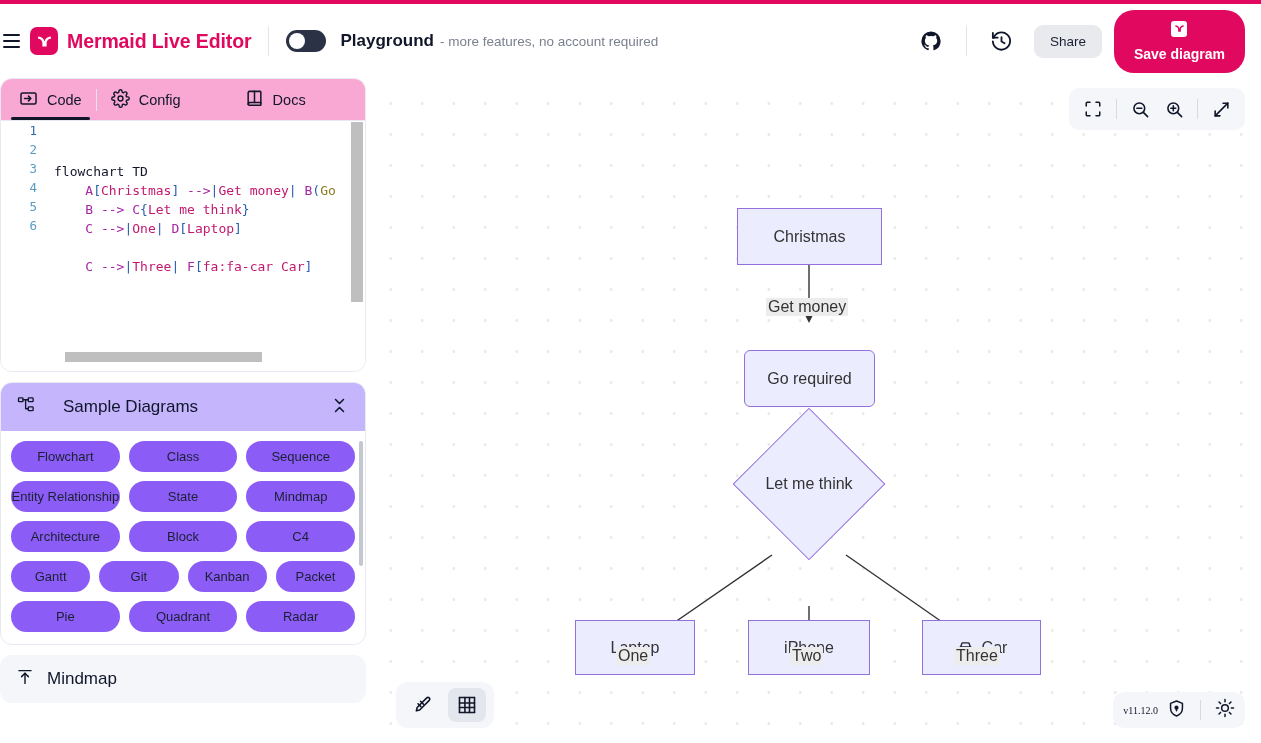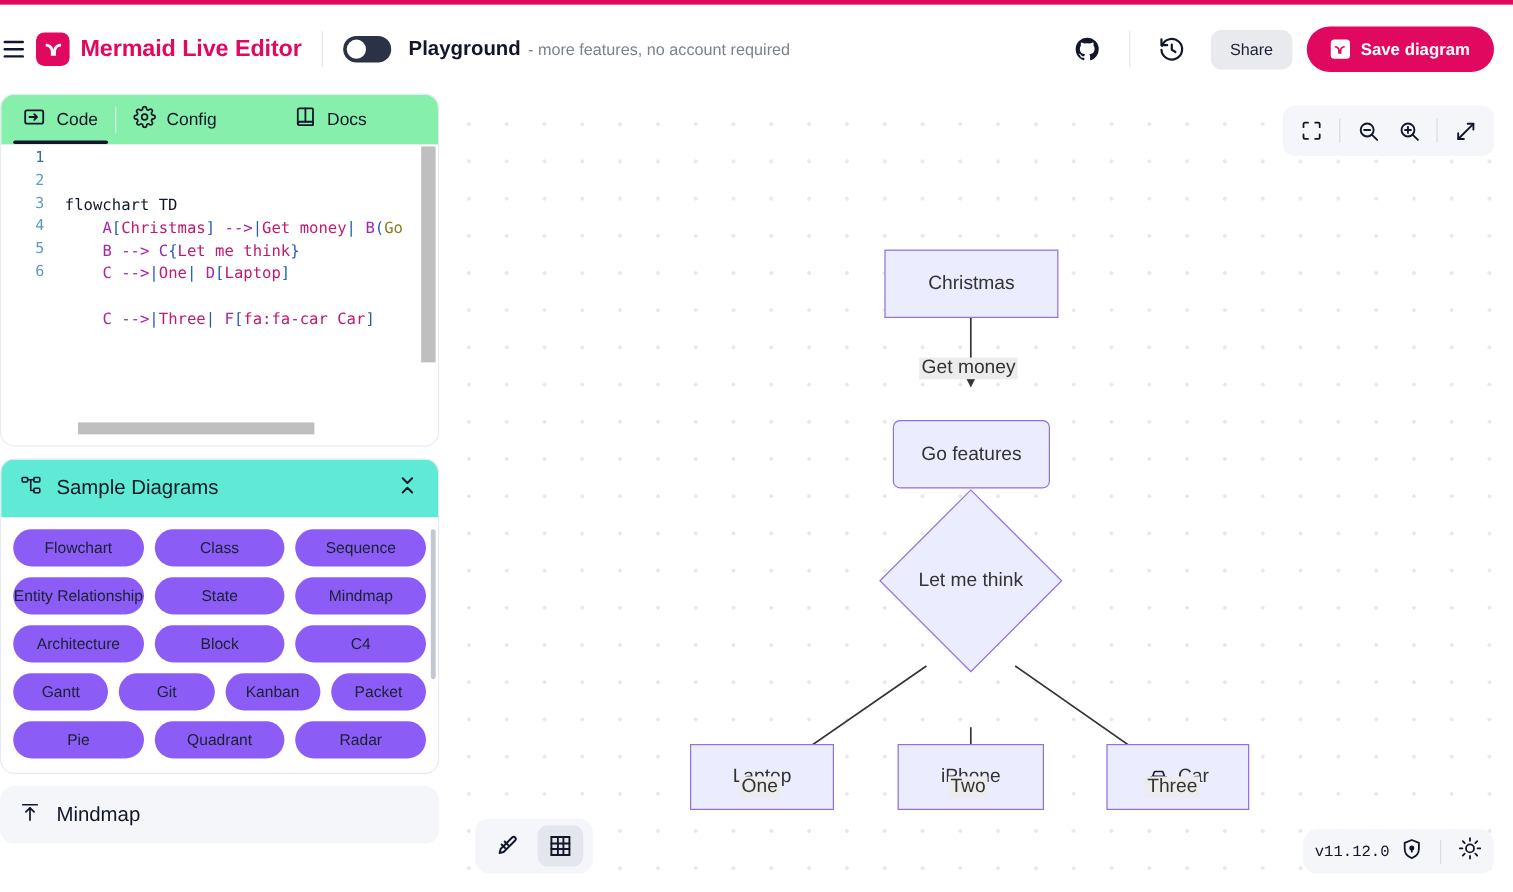--- a/index.html
+++ b/index.html
@@ -61,21 +61,21 @@
   }
   .btn-share {
     background: #e8eaee; color: #1b2033; border: none; border-radius: 9px;
     font-size: 13.5px; font-family: "Liberation Sans", sans-serif;
     padding: 9px 16px; cursor: pointer; margin-left: 14px; font-weight: normal;
   }
   .btn-save {
     background: #e0095f; color: #ffffff; border: none; border-radius: 20px;
     font-size: 14px; font-weight: bold; font-family: "Liberation Sans", sans-serif;
     padding: 11px 20px; cursor: pointer; margin-left: 12px;
-    display: flex; align-items: center; gap: 9px;
+    display: flex; align-items: center; gap: 9px; flex-direction: column;
   }
   .save-ico {
     width: 16px; height: 16px; border-radius: 3px; background: #ffffff;
     display: flex; align-items: center; justify-content: center; flex: none;
   }
 
   
   .left-panel {
     position: absolute; top: 78px; left: 0; width: 368px; height: 665px;
     padding: 0; display: flex; flex-direction: column; gap: 10px;
@@ -84,21 +84,21 @@
   .editor-card {
     position: relative;
     width: 366px; height: 294px;
     background: #ffffff;
     border: 1px solid #e7eaf3; border-radius: 12px;
     margin-left: 0;
     overflow: hidden;
   }
   .tabs {
     display: flex; align-items: center; height: 42px; padding: 0 0 0 4px;
-    border-bottom: 1px solid #e7eaf3; background: #86efac; position: relative;
+    border-bottom: 1px solid #e7eaf3; background: #f9a8d4; position: relative;
   }
   .tab {
     display: flex; align-items: center; gap: 9px;
     padding: 0 14px; height: 41px; cursor: pointer;
     font-size: 14.5px; color: #11162a; position: relative;
   }
   .tab.active::after {
     content: ''; position: absolute; left: 6px; right: 6px; bottom: 0;
     height: 3px; background: #11162a; border-radius: 2px;
   }
@@ -138,21 +138,21 @@
   }
 
   
   .samples-card {
     width: 366px; background: #ffffff; border: 1px solid #e7eaf3;
     border-radius: 12px; overflow: hidden; position: relative;
     height: 263px;
   }
   .samples-head {
     display: flex; align-items: center; height: 48px; padding: 0 16px;
-    background: #5eead4; gap: 12px; cursor: pointer;
+    background: #c4b5fd; gap: 28px; cursor: pointer;
   }
   .samples-title { font-size: 17px; color: #11162a; font-weight: normal; }
   .collapse-ico { margin-left: auto; color: #11162a; }
   .samples-body {
     padding: 10px 10px 8px 10px; position: relative; height: 215px; overflow: hidden;
   }
   .chip-row { display: flex; gap: 9px; margin-bottom: 9px; }
   .chip {
     background: #8b5cf6; border: none; border-radius: 18px;
     font-size: 13px; color: #1b2033; font-family: "Liberation Sans", sans-serif;
@@ -201,21 +201,21 @@
     cursor: pointer; color: #11162a; border-radius: 8px;
   }
   .bl-ico.on { background: #e3e6ec; }
 
   .canvas-br {
     position: absolute; right: 16px; bottom: 15px;
     background: #f4f6fa; border-radius: 12px;
     display: flex; align-items: center; padding: 6px 10px; gap: 9px;
   }
   .version {
-    font-family: Liberation Mono, monospace; font-size: 13px; color: #11162a;
+    font-family: Liberation Serif, serif; font-size: 10px; color: #11162a;
   }
 
   
   .diagram { position: absolute; inset: 0; }
   .node {
     position: absolute;
     background: #ececff; border: 1px solid #9370db;
     display: flex; align-items: center; justify-content: center;
     color: #333333; font-size: 16px;
     font-family: "Liberation Sans", sans-serif;
@@ -443,21 +443,21 @@
         <path d="M440 528 L440 589" stroke="#333333" stroke-width="1.4" fill="none" marker-end="url(#ah)"></path>
 
         <path d="M477 477 L596 560 Q612 570 612 589" stroke="#333333" stroke-width="1.4" fill="none" marker-end="url(#ah)"></path>
       </svg>
 
       <div class="node" style="left:368px; top:130px; width:145px; height:57px;">
         <span>Christmas</span>
       </div>
 
       <div class="node rounded" style="left:375px; top:272px; width:131px; height:57px;">
-        <span>Go features</span>
+        <span>Go required</span>
       </div>
 
       <div class="diamond-wrap" style="left:364px; top:330px; width:152px; height:152px;">
         <div class="diamond" style="margin:22px 0 0 22px;"></div>
         <span class="diamond-label">Let me think</span>
       </div>
 
       <div class="node" style="left:206px; top:542px; width:120px; height:55px;">
         <span>Laptop</span>
       </div>

